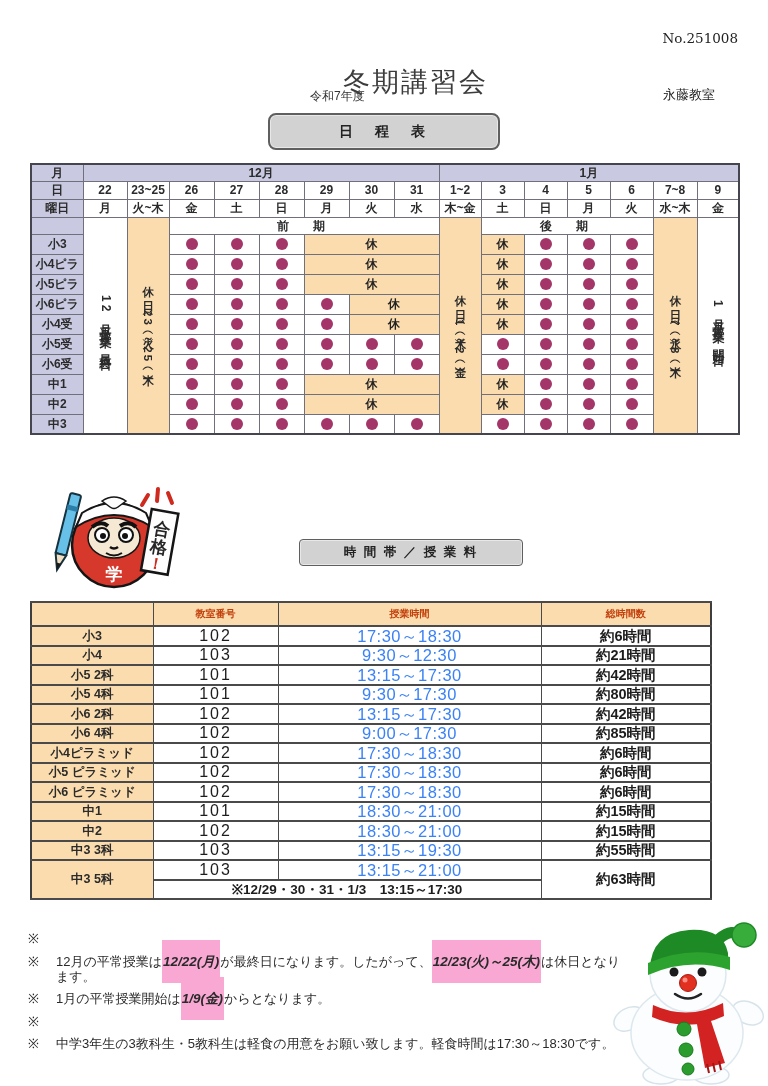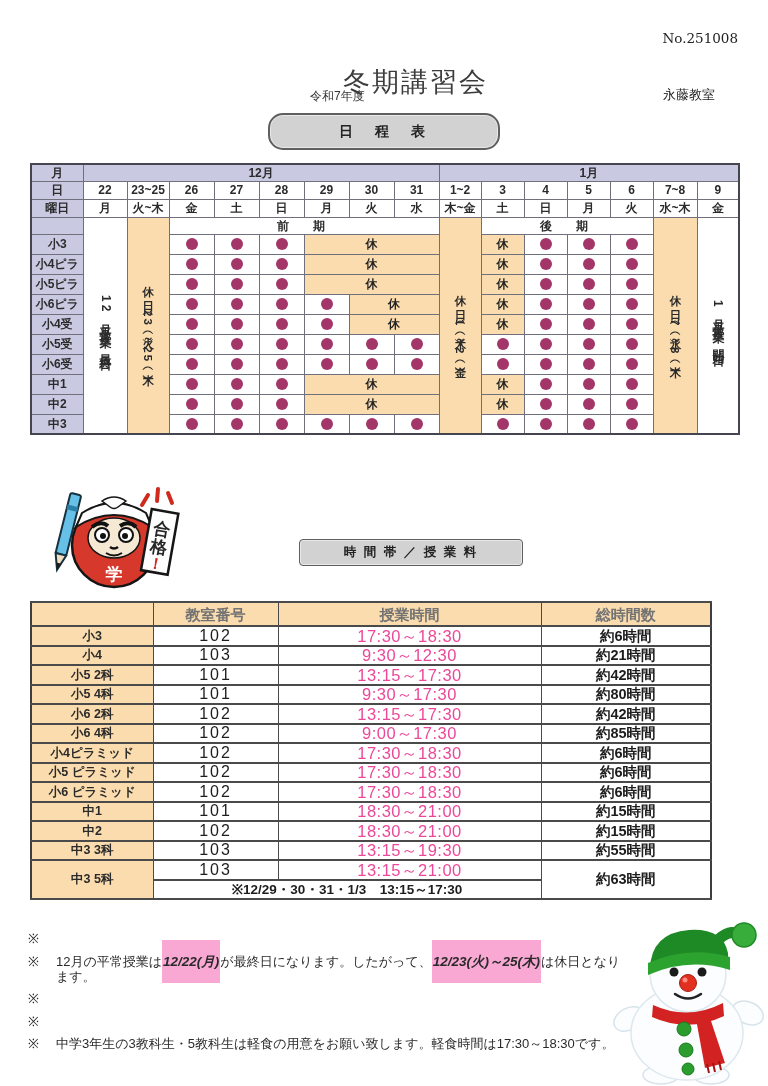--- a/index.html
+++ b/index.html
@@ -8,21 +8,21 @@
     font-family:"Liberation Sans",sans-serif;color:#2b2b2b;overflow:hidden;
   }
   .abs{position:absolute;}
 
   
   #doc-no{top:30px;right:30px;font-family:"DejaVu Serif",serif;font-size:13.5px;color:#222;}
   #title-era{top:88px;left:284px;font-size:12px;color:#333;margin-left:26px;}
   #title-main{top:64px;left:343px;font-size:27px;letter-spacing:2px;color:#3c3c3c;font-weight:500;}
   #classroom{top:86px;left:663px;font-family:"DejaVu Serif",serif;font-size:13px;color:#222;}
 
-  .graybox{background:#d2d2d2;border:2px solid #5f5f5f;border-radius:15px;
+  .graybox{background:#d2d2d2;border:2px solid #5f5f5f;border-radius:8px;
     display:flex;align-items:center;justify-content:center;font-weight:bold;color:#222;
     box-shadow:inset 0 0 0 1px #e8e8e8;}
   #schedule-box{top:113px;left:268px;width:228px;height:33px;font-size:14px;letter-spacing:4px;}
   #fees-box{top:539px;left:271px;width:222px;height:25px;font-size:12.5px;border-radius:4px;border-width:1.5px;letter-spacing:2px;margin-left:28px;}
 
   
   table{border-collapse:collapse;table-layout:fixed;}
   #sched{top:163px;left:30px;width:708px;border:2px solid #45454f;}
   #sched td{border:1px solid #70707c;padding:0;text-align:center;vertical-align:middle;
     font-size:12px;overflow:hidden;white-space:nowrap;line-height:1;}
@@ -41,24 +41,24 @@
   .vtext{writing-mode:vertical-rl;text-orientation:mixed;display:inline-block;
     font-size:11.5px;font-weight:bold;letter-spacing:2px;line-height:1.1;}
   .vtext.long{font-size:12px;letter-spacing:3px;}
 
   
   #fees{top:601px;left:30px;width:680px;border:2.5px solid #3e3e3e;}
   #fees td,#fees th{border:1px solid #4a4a4a;border-top-width:2px;border-bottom-width:2px;
     padding:0;text-align:center;vertical-align:middle;line-height:1;overflow:hidden;white-space:nowrap;}
   #fees tr{height:19.5px;}
   #fees tr.fhead{height:24px;}
-  #fees th{background:#fbdcae;font-size:15px;font-weight:bold;color:#737373;}
+  #fees th{background:#fbdcae;font-size:10px;font-weight:bold;color:#c2410c;}
   .fee-label{background:#fbdcae;font-size:12.5px;font-weight:600;}
   .fee-room{font-size:16px;letter-spacing:2px;color:#1d1d1d;}
-  .fee-time{font-size:16.5px;letter-spacing:.5px;color:#ec4899;}
+  .fee-time{font-size:16.5px;letter-spacing:.5px;color:#3b82f6;}
   .fee-total{font-size:14.5px;font-weight:700;color:#1d1d1d;}
   .fee-sub{font-size:13.5px;font-weight:600;color:#1d1d1d;}
 
   
   #notes{top:931px;left:28px;width:600px;}
   .note-line{display:flex;margin-bottom:7.5px;font-size:13px;line-height:15px;color:#2a2a2a;}
   .note-marker{width:18px;flex:none;margin-right:10px;}
   .hl{background:#f9a8d4;font-weight:bold;font-style:italic;padding:14px 1px;font-size:13.5px;}
 
   
@@ -402,20 +402,21 @@
 <div class="abs" id="notes">
     <div class="note-line">
       <span class="note-marker">※</span>
     </div>
     <div class="note-line">
       <span class="note-marker">※</span>
       <span><span>12月の平常授業は</span><span class="hl">12/22(月)</span><span>が最終日になります。したがって、</span><span class="hl">12/23(火)～25(木)</span><span>は休日となります。</span></span>
     </div>
     <div class="note-line">
       <span class="note-marker">※</span>
+      <span><span>1月の平常授業開始は</span><span class="hl">1/9(金)</span><span>からとなります。</span></span>
     </div>
     <div class="note-line">
       <span class="note-marker">※</span>
     </div>
     <div class="note-line">
       <span class="note-marker">※</span>
       <span><span>中学3年生の3教科生・5教科生は軽食の用意をお願い致します。軽食時間は17:30～18:30です。</span></span>
     </div>
   </div>
 

